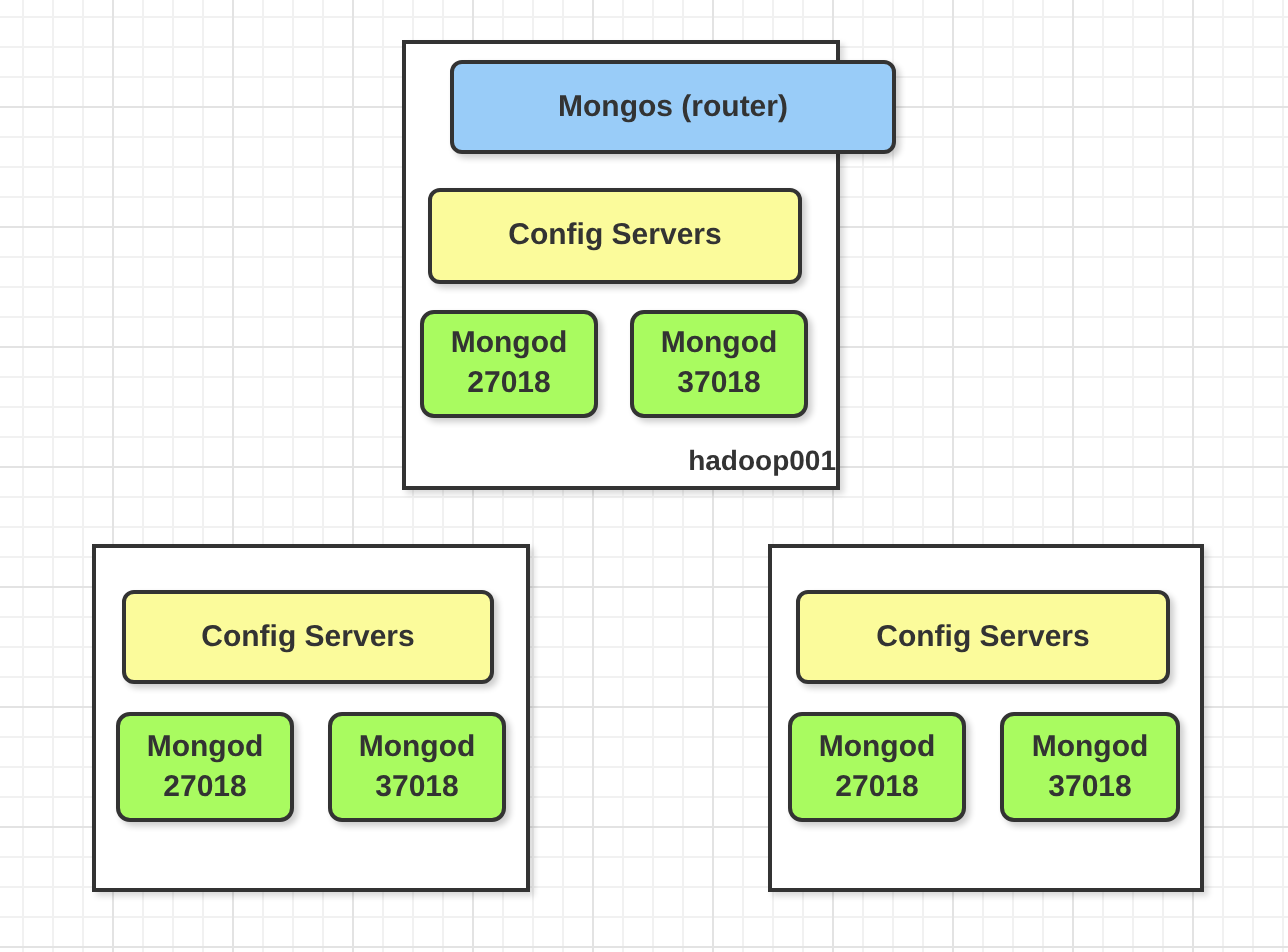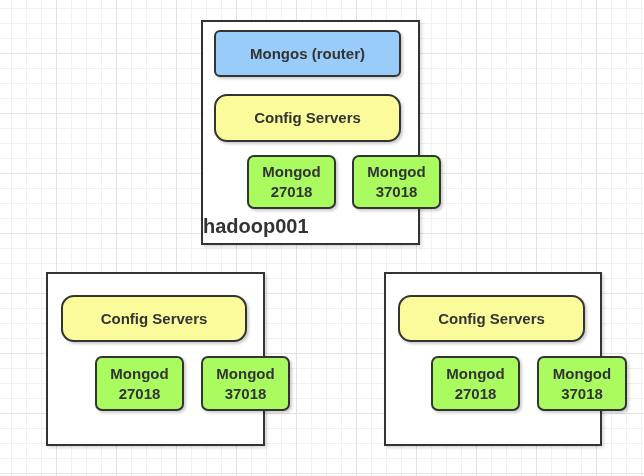--- a/index.html
+++ b/index.html
@@ -34,22 +34,22 @@
     box-shadow: 2px 2px 3px rgba(0,0,0,0.15);
   }
   .host1 { left: 201px; top: 20px;  width: 219px; height: 225px; }
   .host2 { left: 46px;  top: 272px; width: 219px; height: 174px; }
   .host3 { left: 384px; top: 272px; width: 218px; height: 174px; }
 
   .host-label {
     position: absolute;
     left: 0; right: 0;
     bottom: 5px;
-    text-align: left;
-    font-size: 20px;
+    text-align: right;
+    font-size: 14px;
     font-weight: bold;
     color: var(--text, #333333);
   }
 
   
   .node {
     position: absolute;
     display: flex;
     align-items: center;
     justify-content: center;
@@ -58,25 +58,25 @@
     border-radius: 6px;
     box-shadow: 2px 2px 3px rgba(0,0,0,0.2);
     font-size: 15px;
     font-weight: bold;
     color: var(--text, #333333);
     line-height: 1.32;
   }
   .node .node-label { white-space: pre-line; }
 
   .router { background: var(--router-fill, #99CCF8); }
-  .config { background: var(--config-fill, #FBFB9B); border-radius: 13px; }
-  .mongod { background: var(--mongod-fill, #A9FB60); border-radius: 7px; margin-left: 37px; }
+  .config { background: var(--config-fill, #FBFB9B); }
+  .mongod { background: var(--mongod-fill, #A9FB60); border-radius: 7px; }
 
   
-  .host1 .router { left: 11px;  top: 8px;   width: 187px; height: 47px; }
+  .host1 .router { left: 22px;  top: 8px;   width: 223px; height: 47px; }
   .host1 .config { left: 11px;  top: 72px;  width: 187px; height: 48px; }
   .host1 .m-a    { left: 7px;   top: 133px; width: 89px;  height: 54px; }
   .host1 .m-b    { left: 112px; top: 133px; width: 89px;  height: 54px; }
 
   
   .host2 .config { left: 13px;  top: 21px;  width: 186px; height: 47px; }
   .host2 .m-a    { left: 10px;  top: 82px;  width: 89px;  height: 55px; }
   .host2 .m-b    { left: 116px; top: 82px;  width: 89px;  height: 55px; }
 
   

